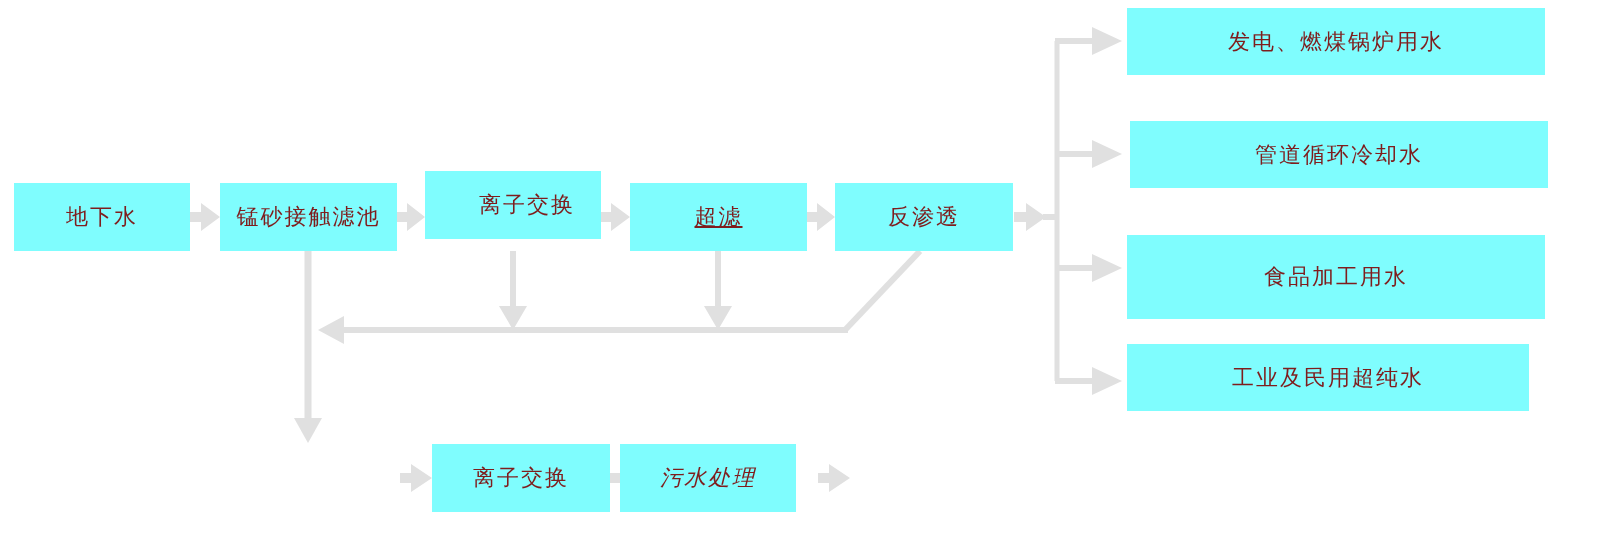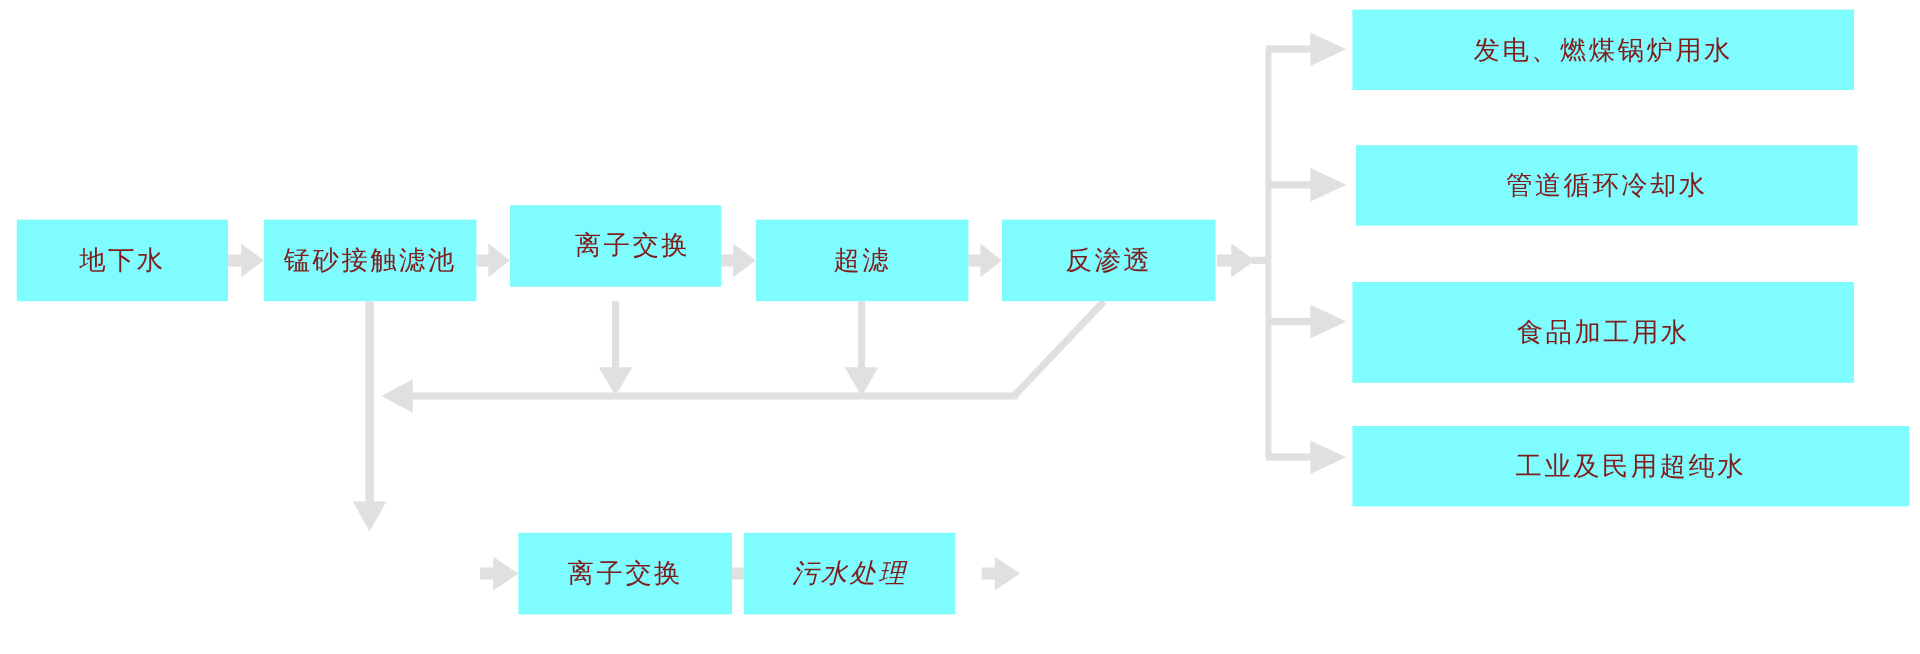--- a/index.html
+++ b/index.html
@@ -75,24 +75,24 @@
       <line x1="848" y1="330" x2="342" y2="330" stroke-width="6"></line>
       <line x1="513" y1="251" x2="513" y2="307" stroke-width="6"></line>
       <line x1="718" y1="251" x2="718" y2="307" stroke-width="6"></line>
       <line x1="308" y1="251" x2="308" y2="420" stroke-width="7"></line>
     </g>
   </svg>
 
   <div class="node" style="left:220px; top:183px; width:177px; height:68px;">锰砂接触滤池</div>
   <div class="node" style="left:14px;  top:183px; width:176px; height:68px;">地下水</div>
   <div class="node" style="left:425px; top:171px; width:176px; height:68px;padding-left:28px;">离子交换</div>
-  <div class="node" style="left:630px; top:183px; width:177px; height:68px;">超滤</div>
+  <div class="node" style="left:630px; top:183px; width:177px; height:68px;text-decoration:underline;">超滤</div>
   <div class="node" style="left:835px; top:183px; width:178px; height:68px;text-align:right;">反渗透</div>
 
   <div class="node" style="left:1127px; top:8px;   width:418px; height:67px;">发电、燃煤锅炉用水</div>
   <div class="node" style="left:1130px; top:121px; width:418px; height:67px;">管道循环冷却水</div>
   <div class="node" style="left:1127px; top:235px; width:418px; height:84px;">食品加工用水</div>
-  <div class="node" style="left:1127px; top:355px; width:464px; height:67px;">工业及民用超纯水</div>
+  <div class="node" style="left:1127px; top:344px; width:402px; height:67px;">工业及民用超纯水</div>
 
   <div class="node" style="left:432px; top:444px; width:178px; height:68px;">离子交换</div>
   <div class="node" style="left:620px; top:444px; width:176px; height:68px;font-style:italic;">污水处理</div>
 
 </div>
 
 </body></html>

